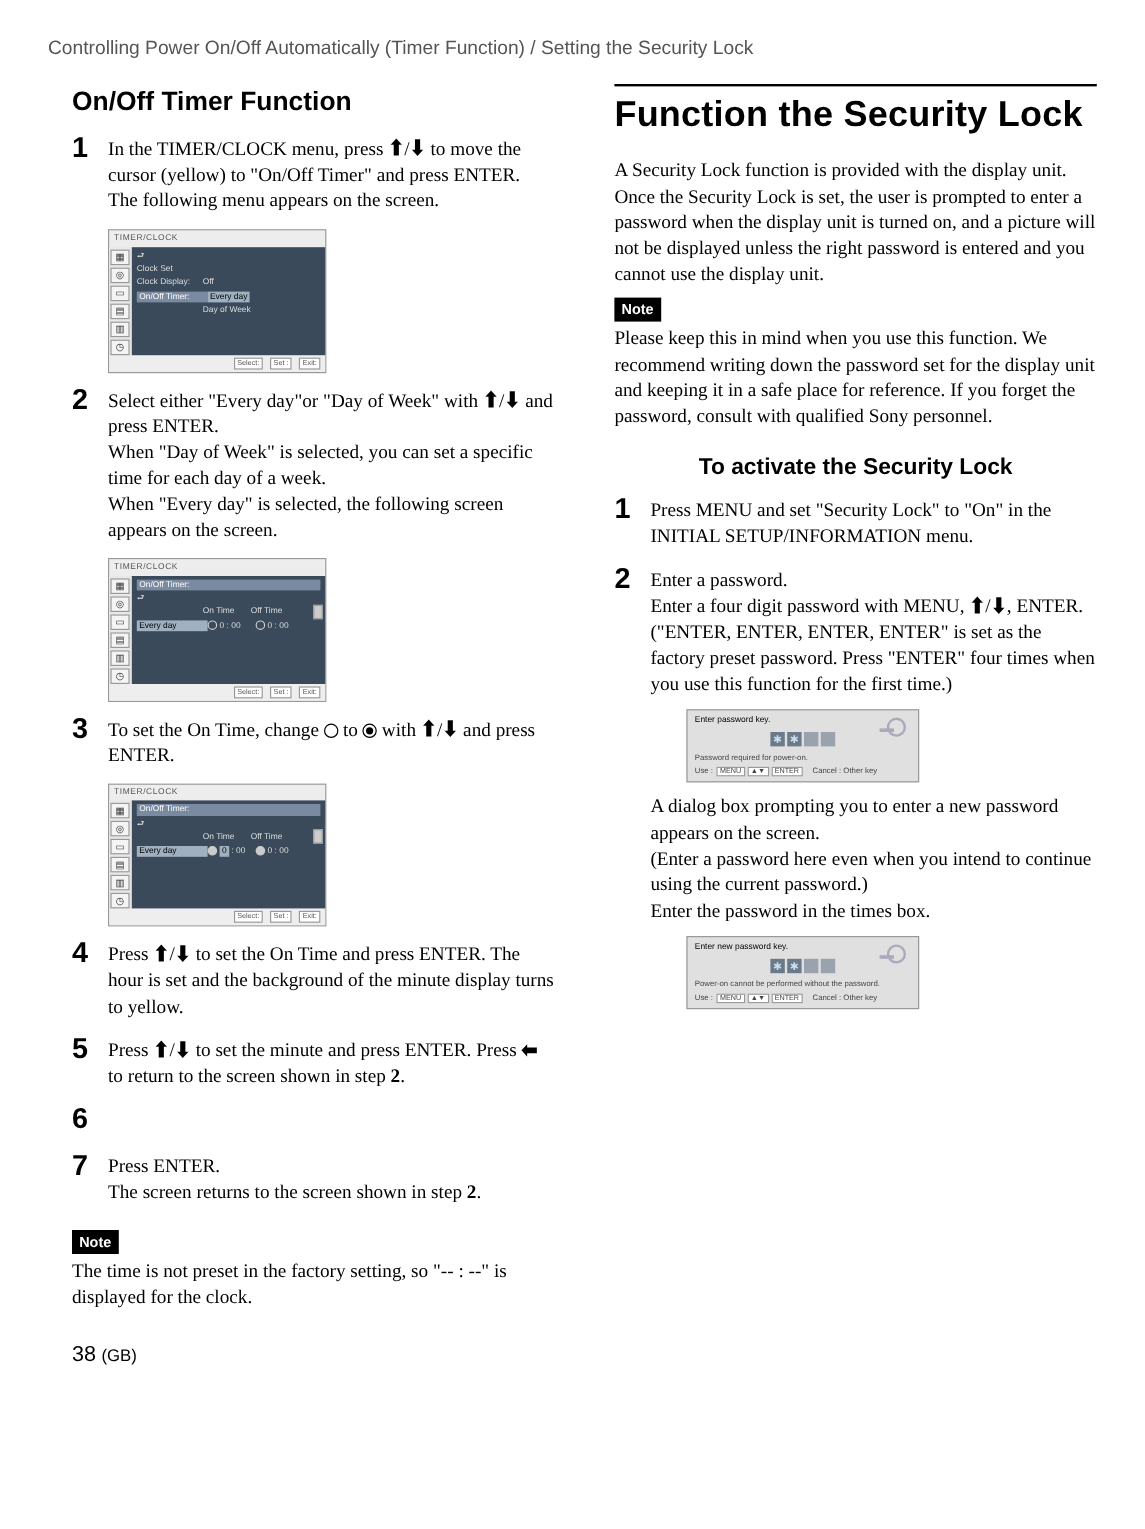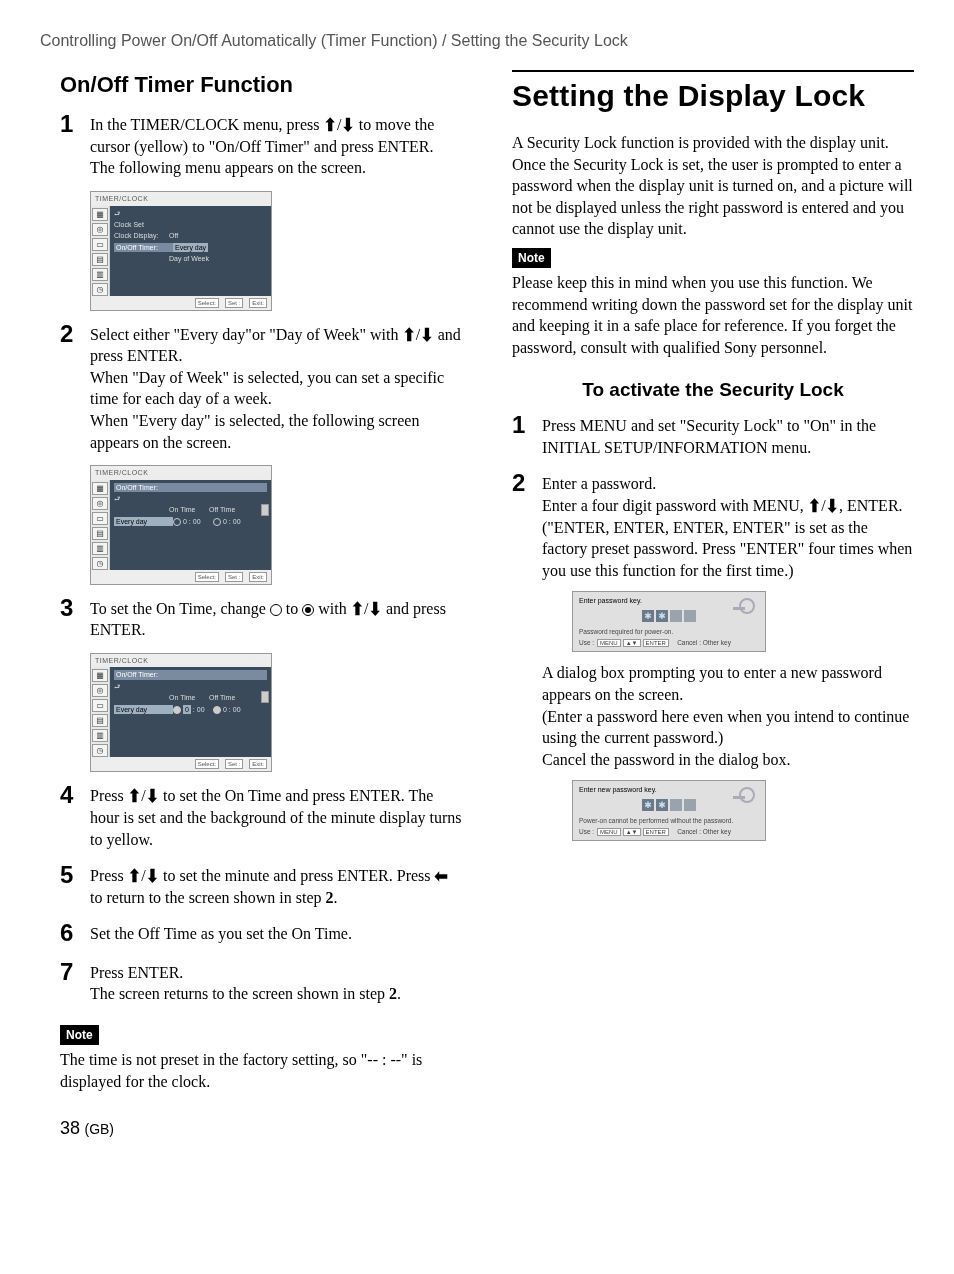--- a/index.html
+++ b/index.html
@@ -357,21 +357,20 @@
     <div class="step">
       <div class="step-num">5</div>
       <div class="step-body">
         <span>Press </span><span class="arrow">⬆</span>/<span class="arrow">⬇</span><span> to set the minute and press ENTER. Press </span><span class="arrow">⬅</span><span> to return to the screen shown in step </span><b>2</b><span>.</span>
       </div>
     </div>
 
     
     <div class="step">
       <div class="step-num">6</div>
-      <div class="step-body"><span>Set the Off Time as you set the On Time.</span></div>
     </div>
 
     
     <div class="step">
       <div class="step-num">7</div>
       <div class="step-body">
         <span>Press ENTER.</span><br>
         <span>The screen returns to the screen shown in step </span><b>2</b><span>.</span>
       </div>
     </div>
@@ -380,21 +379,21 @@
     <div>The time is not preset in the factory setting, so "-- : --" is displayed for the clock.</div>
 
     <div class="pagenum">
       <span class="n">38</span>
       <span class="gb">(GB)</span>
     </div>
   </div>
 
   <div class="col">
     <div class="rule-top"></div>
-    <h1 class="big">Setting the Display Lock</h1>
+    <h1 class="big">Function the Security Lock</h1>
 
     <div>A Security Lock function is provided with the display unit. Once the Security Lock is set, the user is prompted to enter a password when the display unit is turned on, and a picture will not be displayed unless the right password is entered and you cannot use the display unit.</div>
 
     <div class="note-label">Note</div>
     <div>Please keep this in mind when you use this function. We recommend writing down the password set for the display unit and keeping it in a safe place for reference. If you forget the password, consult with qualified Sony personnel.</div>
 
     <h2 class="sub">To activate the Security Lock</h2>
 
     <div class="step">
       <div class="step-num">1</div>
@@ -424,21 +423,21 @@
           <div class="pwline">Password required for power-on.</div>
           <div class="pwline">
             <span>Use :</span>
             <span class="key">MENU</span><span class="key">▲▼</span><span class="key">ENTER</span>
             &nbsp;&nbsp;&nbsp;<span>Cancel : Other key</span>
           </div>
         </div>
 
         <span>A dialog box prompting you to enter a new password appears on the screen.</span><br>
         <span>(Enter a password here even when you intend to continue using the current password.)</span><br>
-        <span>Cancel the password in the dialog box.</span>
+        <span>Enter the password in the times box.</span>
 
         
         <div class="pwbox">
           <div>Enter new password key.</div>
           <div class="keyicon">
               <div class="ring"></div>
               <div class="shaft"></div>
             </div>
           <div class="pwfields">
             <div class="cell">✱</div>

